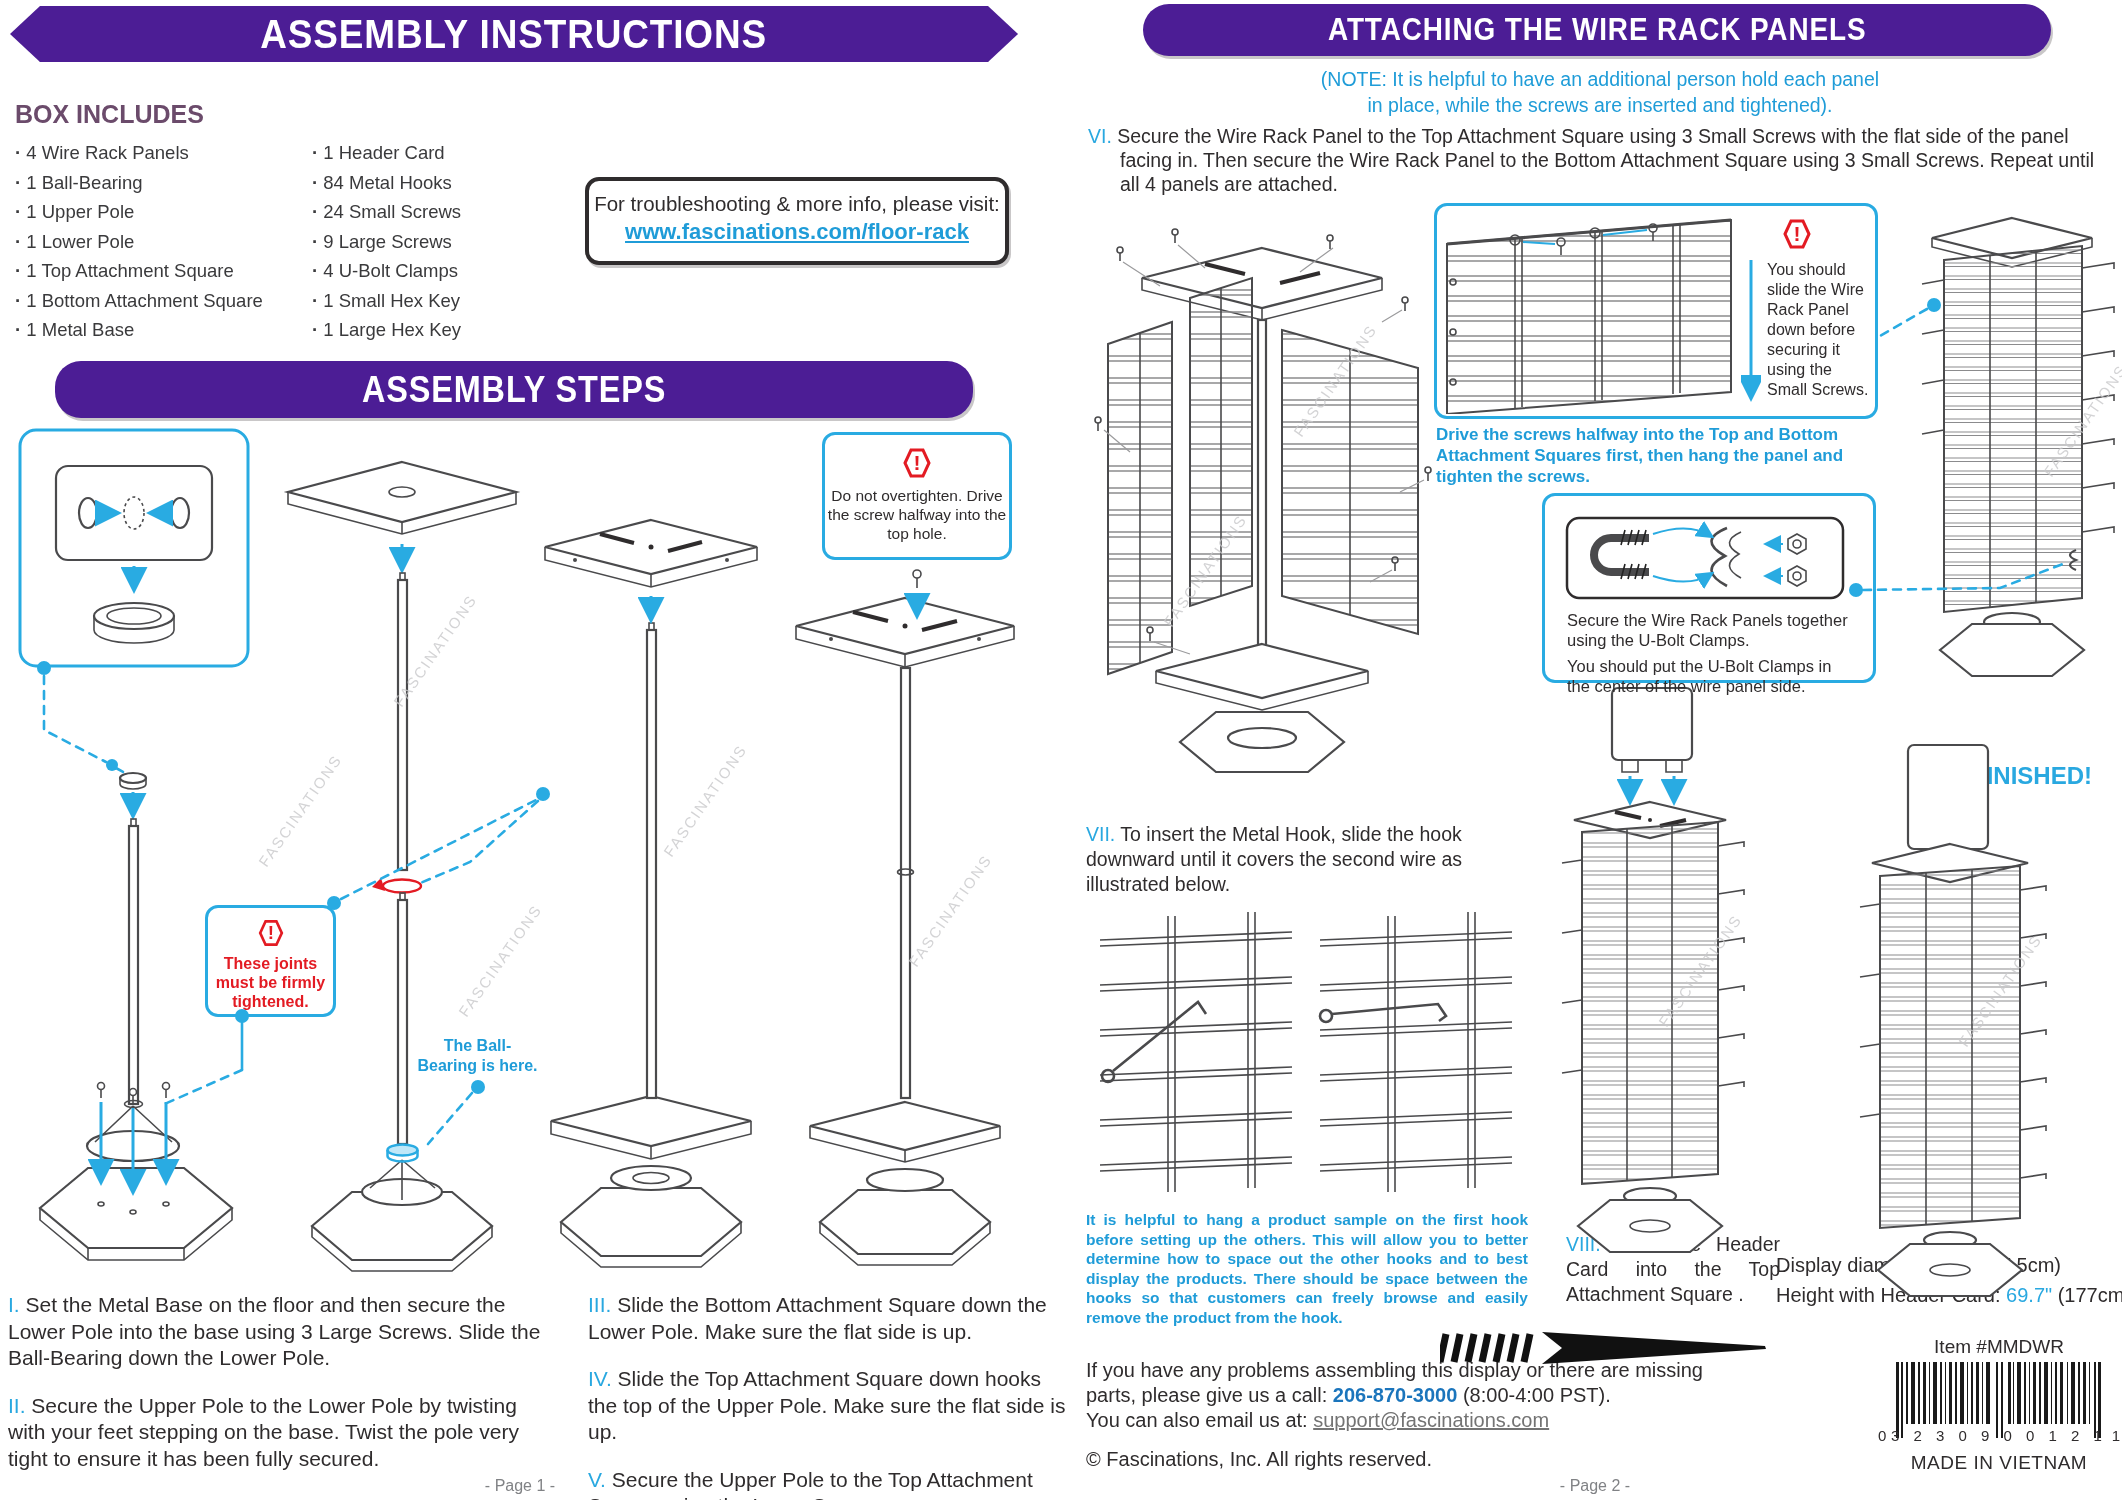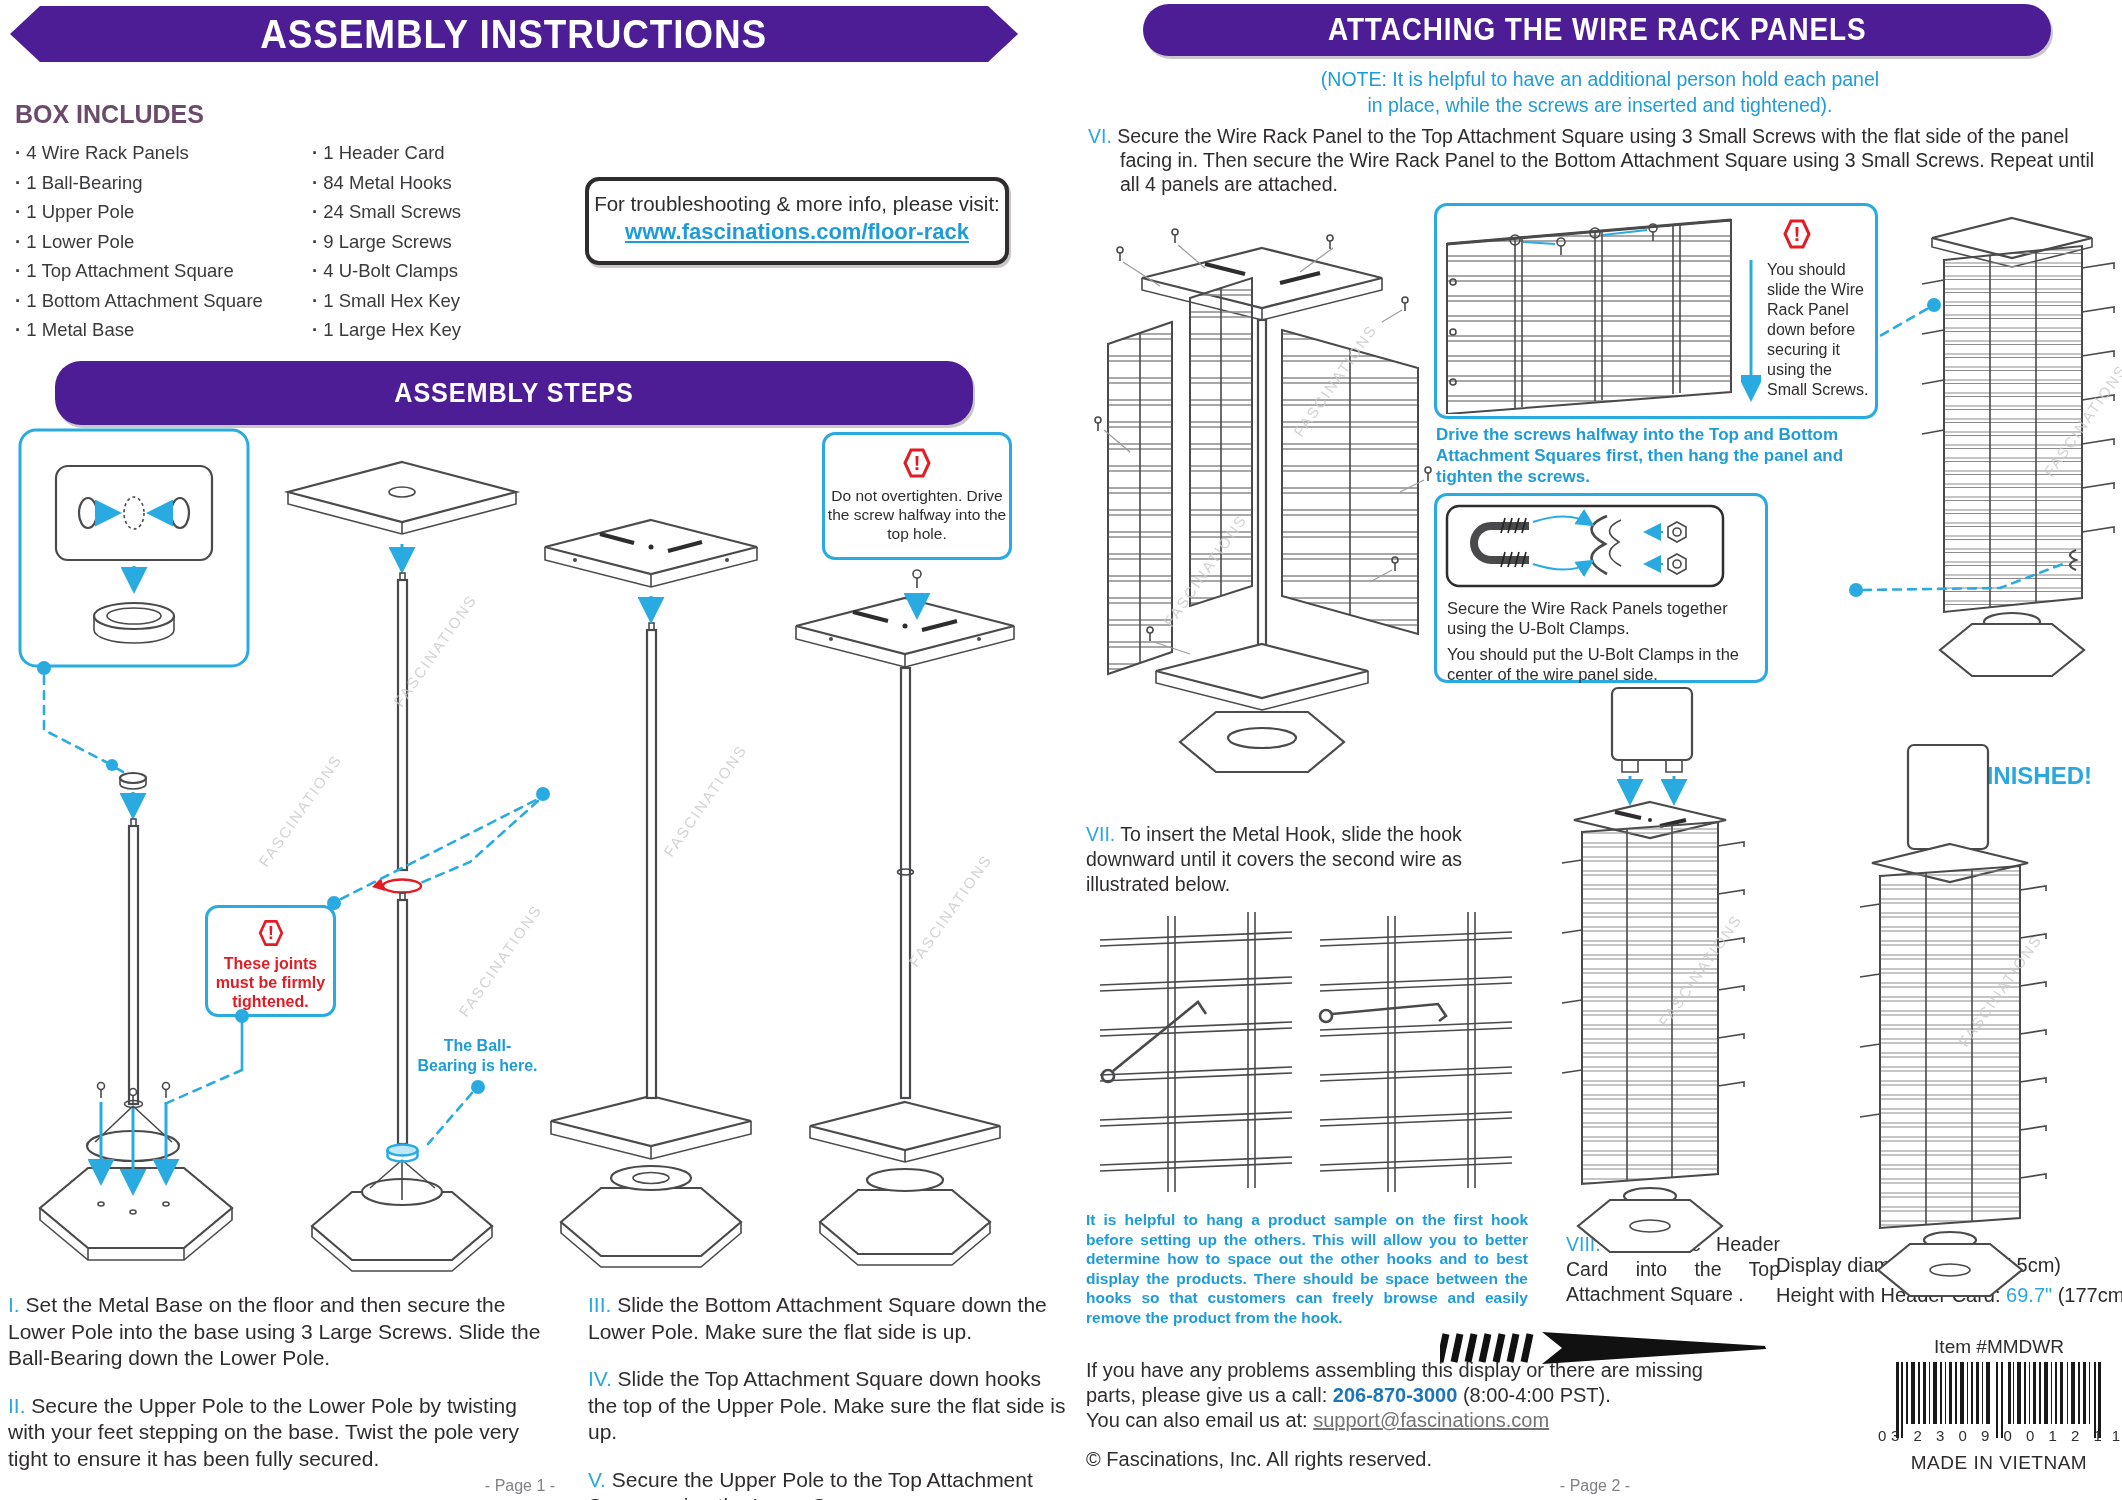--- a/index.html
+++ b/index.html
@@ -4,21 +4,21 @@
 <style>
 *{box-sizing:border-box;margin:0;padding:0}
 body{width:2122px;height:1500px;position:relative;background:#fff;
   font-family:"Liberation Sans","DejaVu Sans",sans-serif;color:#2f2c2d;overflow:hidden}
 .abs{position:absolute}
 .banner{background:#4c1d95;color:#fff;display:flex;align-items:center;justify-content:center;
   font-weight:bold;box-shadow:2px 3px 0 #c9c7c8;z-index:2}
 .banner span{display:inline-block;transform:scaleX(.9);letter-spacing:1px;white-space:nowrap}
 #banner1{left:10px;top:6px;width:1008px;height:56px;font-size:41px;
   clip-path:polygon(30px 0,calc(100% - 30px) 0,100% 50%,calc(100% - 30px) 100%,30px 100%,0 50%)}
-#banner2{left:55px;top:361px;width:918px;height:64px;font-size:28px;border-radius:26px}
+#banner2{left:55px;top:361px;width:918px;height:57px;font-size:36px;border-radius:26px}
 #banner3{left:1143px;top:4px;width:908px;height:52px;font-size:31px;border-radius:26px}
 #box-heading{left:15px;top:100px;font-size:25px;font-weight:bold;color:#6b4b6b}
 .blist{position:absolute;top:138px;list-style:none;font-size:18.5px;line-height:29.5px;color:#3a3a3c}
 #blist1{left:15px}#blist2{left:312px}
 .blist li::before{content:"·  ";font-weight:bold}
 #trouble-box{left:585px;top:177px;width:424px;height:88px;border:4px solid #2f2c2d;border-radius:14px;
   background:#fff;text-align:center;padding-top:11px;box-shadow:2px 3px 0 #c9c7c8;z-index:3}
 #trouble-box .t1{font-size:20.5px}
 #trouble-box .t2{font-size:22px;font-weight:bold;color:#1f9cd8;text-decoration:underline;margin-top:3px;display:inline-block}
 .callout{position:absolute;border:3px solid #29abe2;border-radius:13px;background:#fff;z-index:3;text-align:center}
@@ -34,21 +34,21 @@
 .rn{color:#29a8e0}
 .pagelab{position:absolute;text-align:center;color:#808285;font-size:16px}
 #pl1{left:0;width:1040px;top:1477px}
 #pl2{left:1090px;width:1010px;top:1477px}
 #note-line{left:1160px;top:66px;width:880px;text-align:center;color:#1f9cd8;font-size:19.5px;line-height:26px}
 #step6{left:1088px;top:124px;width:1014px;font-size:19.5px;line-height:24px;padding-left:32px;text-indent:-32px}
 #callout1{left:1434px;top:203px;width:444px;height:216px;text-align:left}
 #co1-text{position:absolute;left:330px;top:54px;width:106px;font-size:16px;line-height:20px}
 #drive-note{position:absolute;left:1436px;top:424px;width:442px;color:#1f9cd8;font-weight:bold;
   font-size:17px;line-height:21px}
-#callout2{left:1434px;top:493px;width:334px;height:190px;text-align:left;padding:8px}
+#callout2{left:1542px;top:493px;width:334px;height:190px;text-align:left;padding:20px}
 #callout2 p{font-size:16.5px;line-height:19.5px;margin:7px 2px 0 2px}
 #step7{left:1086px;top:822px;width:404px;font-size:19.5px;line-height:25px}
 #hook-tip{left:1086px;top:1210px;width:442px;color:#1f9cd8;font-weight:bold;font-size:15.5px;
   line-height:19.5px;text-align:justify}
 #step8{left:1566px;top:1232px;width:214px;font-size:19.5px;line-height:25px;text-align:justify}
 #finished{left:1972px;top:762px;width:150px;font-size:24px;font-weight:bold;color:#29a8e0}
 #dims{left:1776px;top:1250px;width:346px;font-size:20px;line-height:30px;white-space:nowrap}
 .bval{color:#29a8e0}
 #contact{left:1086px;top:1358px;width:658px;font-size:20px;line-height:25px}
 #contact .phone{color:#1b75bc;font-weight:bold}

